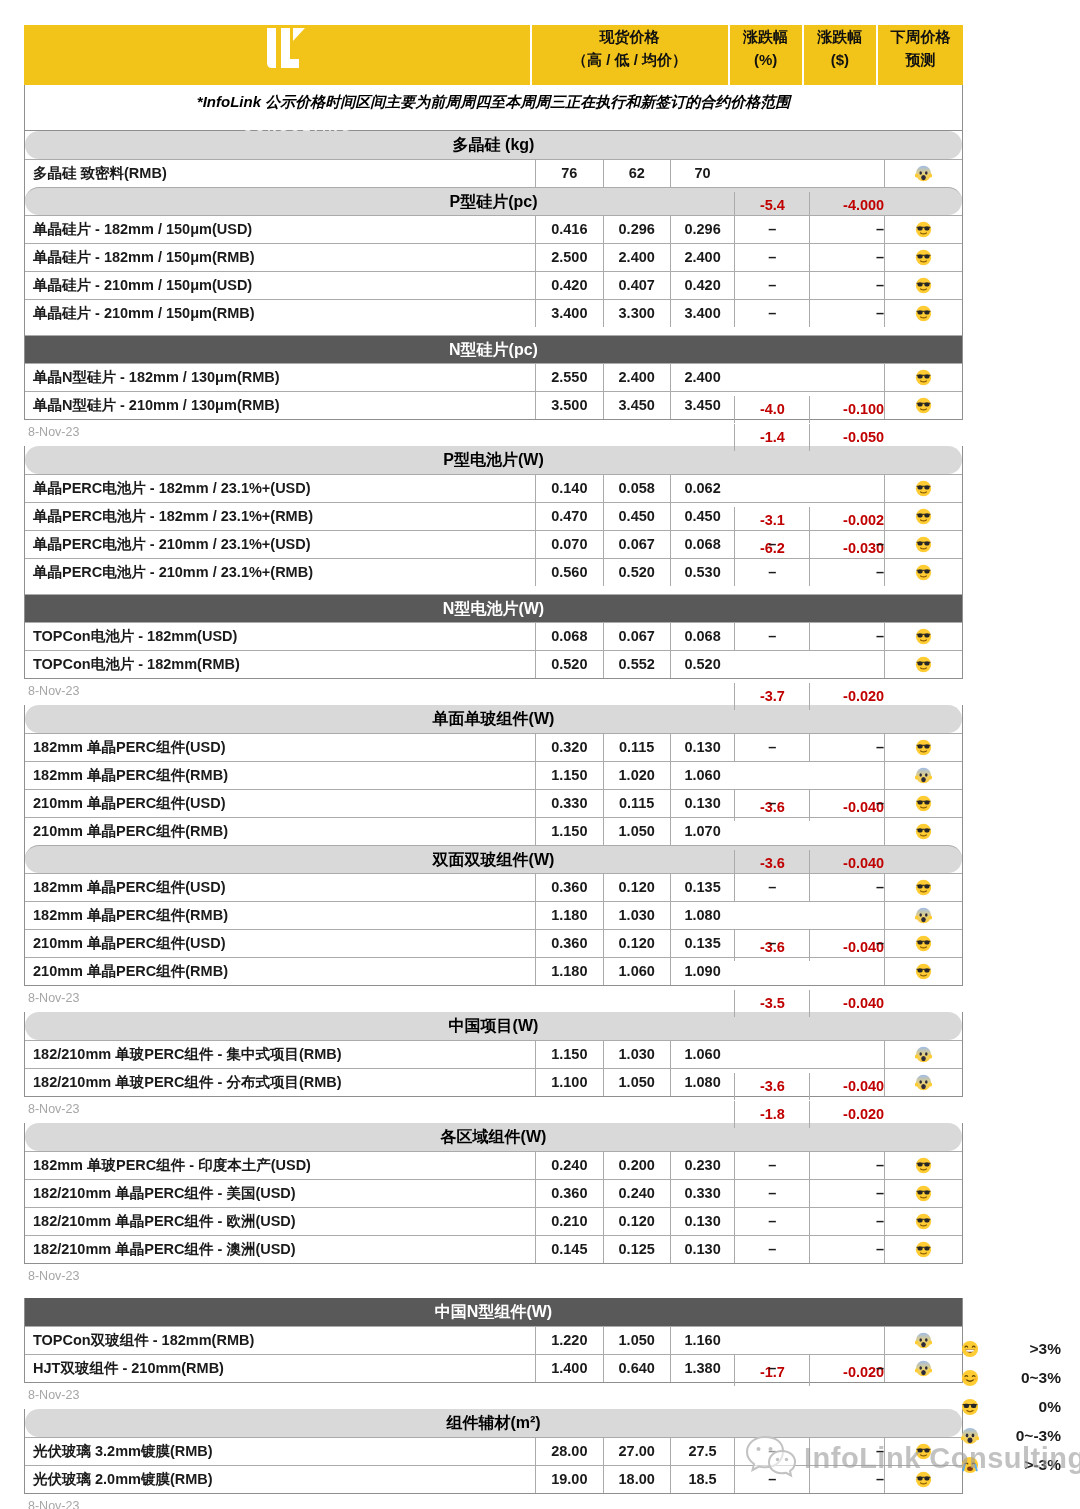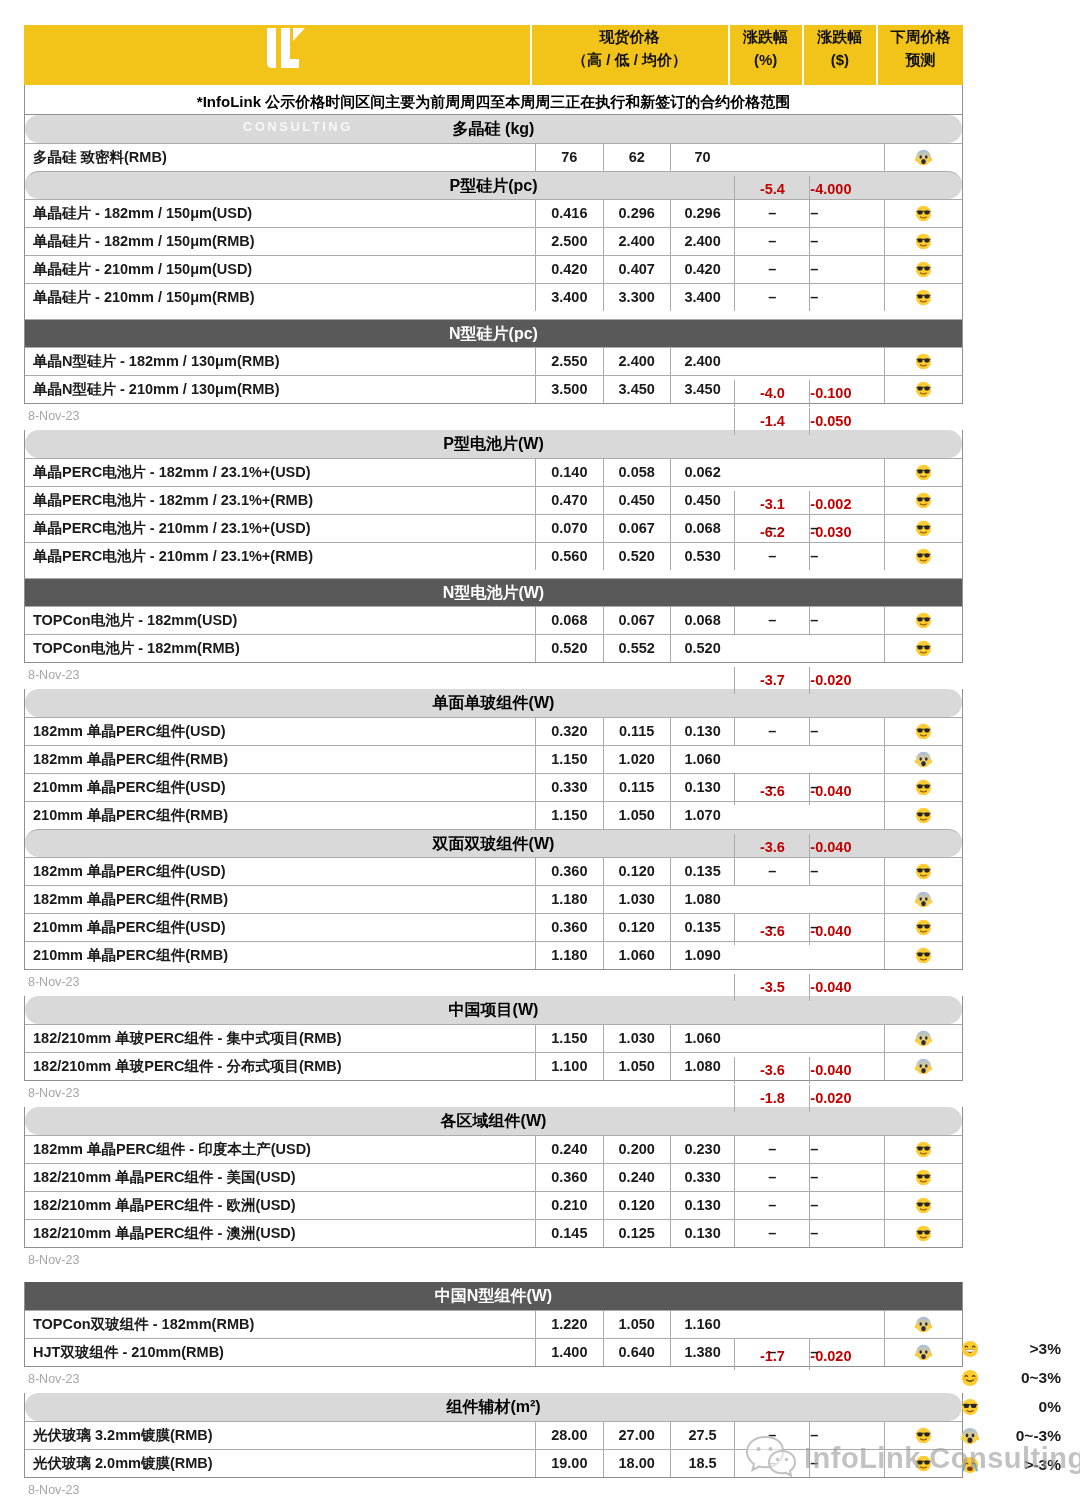--- a/index.html
+++ b/index.html
@@ -23,41 +23,41 @@
   .hcol + .hcol { border-left: 2px solid #fff; }
   .h-logo { width: 511px; display: flex; align-items: center; padding-left: 16px; }
   .h-spot { width: 200px; }
   .h-pct { width: 75px; }
   .h-usd { width: 75px; }
   .h-fc  { width: 88px; }
   .logo-text { margin-left: 26px; color: #fff; text-align: left; }
   .logo-name { font-size: 25px; font-weight: bold; letter-spacing: .5px; }
   .logo-sub  { font-size: 13px; letter-spacing: 2.5px; opacity: .8; font-weight: bold; margin-top: 1px; }
 
-  .note { height: 30px; line-height: 33px; text-align: center; font-weight: bold;
+  .note { height: 46px; line-height: 33px; text-align: center; font-weight: bold;
           font-size: 15px; color: #000; border: 1px solid var(--frame); border-top: none;
-          background: #fff; }
+          background: #fff; font-style: italic; }
 
   .block { border: 1px solid var(--frame); border-top: none; background: #fff; }
   .block > div + div { border-top: 1px solid var(--line); }
   .sec { height: 28px; line-height: 28px; text-align: center; font-weight: bold;
          font-size: 16px; }
   .sec.light { background: var(--light); color: #000; border-radius: 14px; }
   .sec.dark  { background: var(--dark); color: #fff; margin-top: 8px; }
 
   .row { display: flex; height: 28px; }
   .c { height: 100%; line-height: 27px; font-size: 14.5px; font-weight: bold;
        color: #1a1a1a; overflow: hidden; white-space: nowrap; }
   .c + .c { border-left: 1px solid var(--line); }
   .c.name { width: 511px; padding-left: 8px; }
   .c.v1 { width: 68px; text-align: center; }
   .c.v2 { width: 67px; text-align: center; }
   .c.v3 { width: 65px; text-align: center; }
   .c.p  { width: 75px; text-align: center; }
-  .c.u  { width: 75px; text-align: left; }
+  .c.u  { width: 75px; text-align: right; }
   .c.f  { width: 78px; display: flex; align-items: center; justify-content: center; }
   .neg { color: var(--red); margin-top: 32px; }
 
   .date { font-size: 12.5px; color: var(--dategray); padding: 5px 0 8px 4px; height: 26px; }
 
   .legend { position: absolute; left: 961px; top: 1334px; width: 100px; z-index: 3; }
   .lg-item { display: flex; align-items: center; height: 29px; }
   .lg-label { flex: 1; text-align: right; font-size: 15.5px; font-weight: bold; color: #1a1a1a; }
 
   .watermark { position: absolute; left: 744px; top: 1434px; z-index: 6;
@@ -574,21 +574,21 @@
                 <circle cx="18.1" cy="12.6" r="2.2" fill="#FFCC33"></circle>
               </svg>
             </span>
           </div>
         </div>
       </div>
       <div class="date">8-Nov-23</div>
       <div class="block">
         <div class="sec light">各区域组件(W)</div>
         <div class="row">
-          <div class="c name">182mm 单晶PERC组件 - 印度本土产(USD)</div>
+          <div class="c name">182mm 单玻PERC组件 - 印度本土产(USD)</div>
           <div class="c v1">0.240</div>
           <div class="c v2">0.200</div>
           <div class="c v3">0.230</div>
           <div class="c p">–</div>
           <div class="c u">–</div>
           <div class="c f">
             <span class="emoji">
               <svg width="17" height="17" viewBox="0 0 20 20">
                 <circle cx="10" cy="10" r="9" fill="#FFCC33"></circle>
                 <path d="M1.8 7.4 H18.2" stroke="#262626" stroke-width="1.2"></path>

